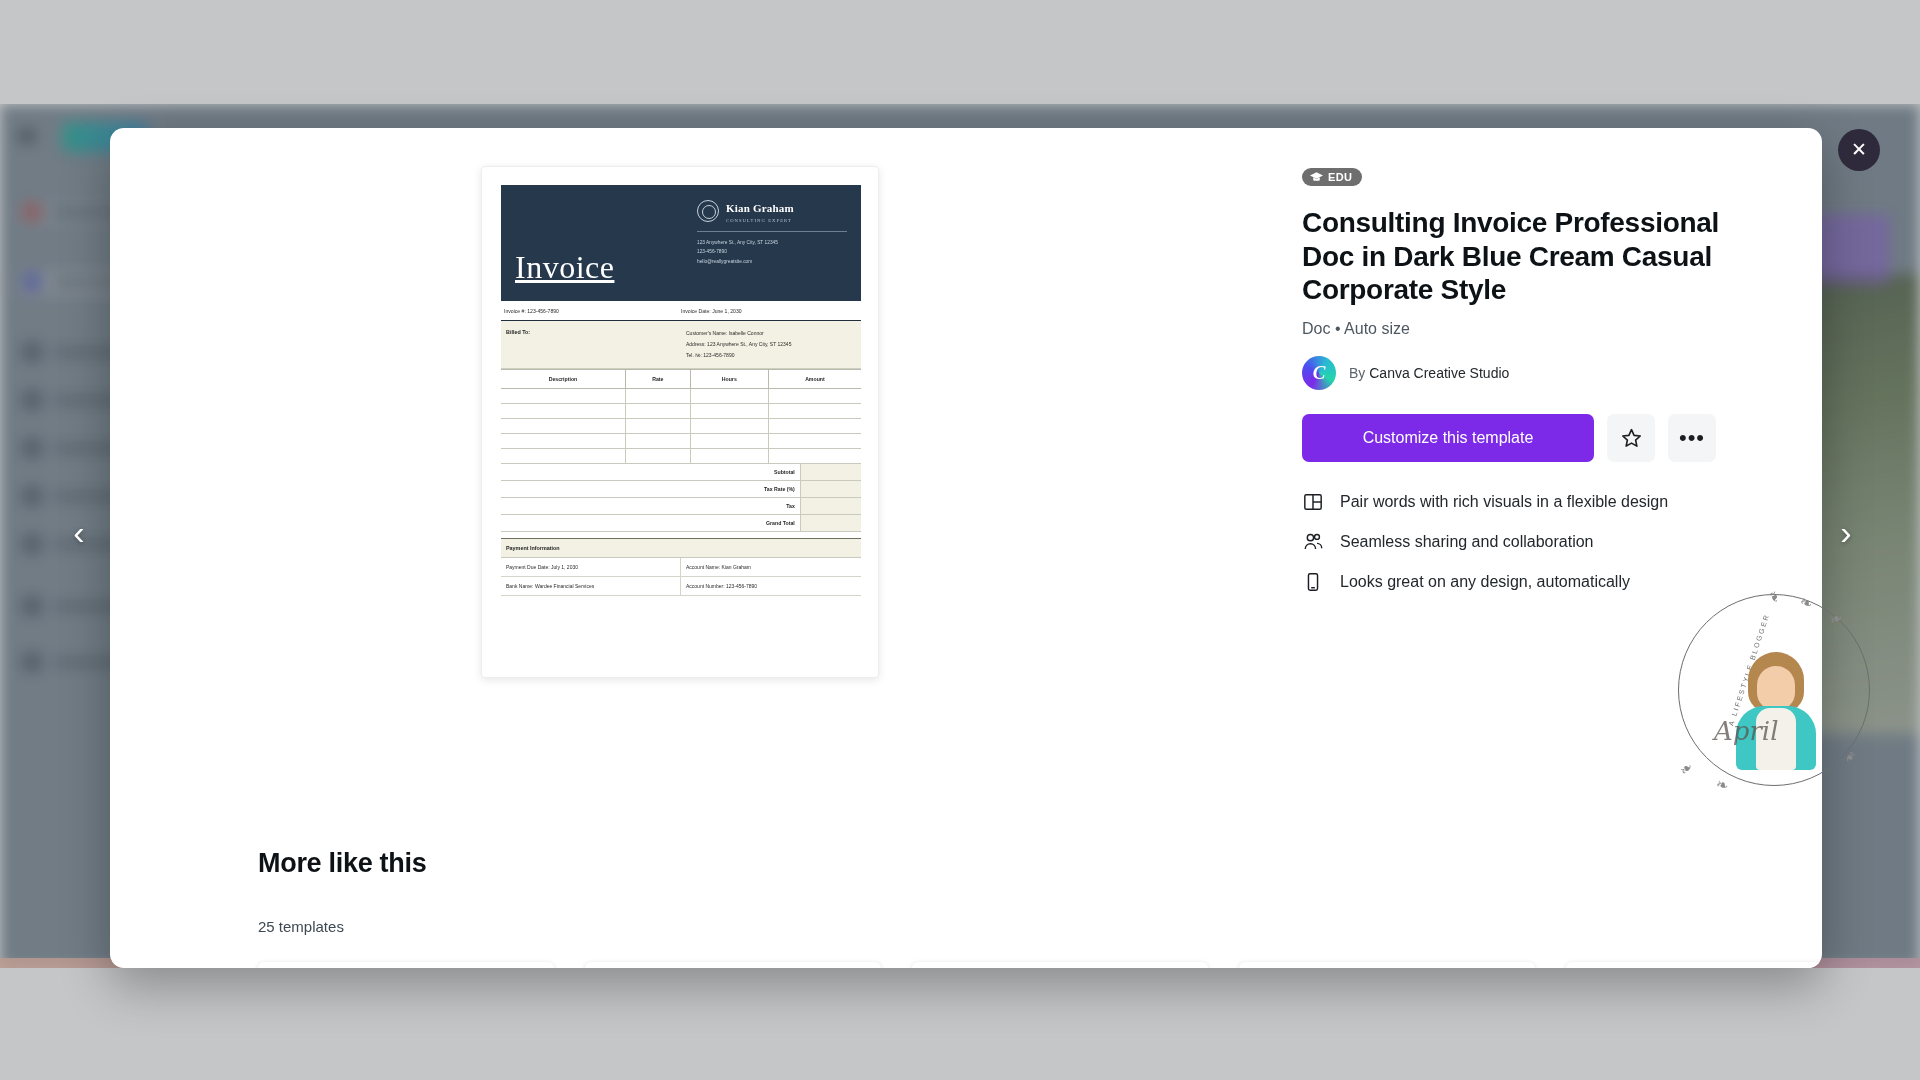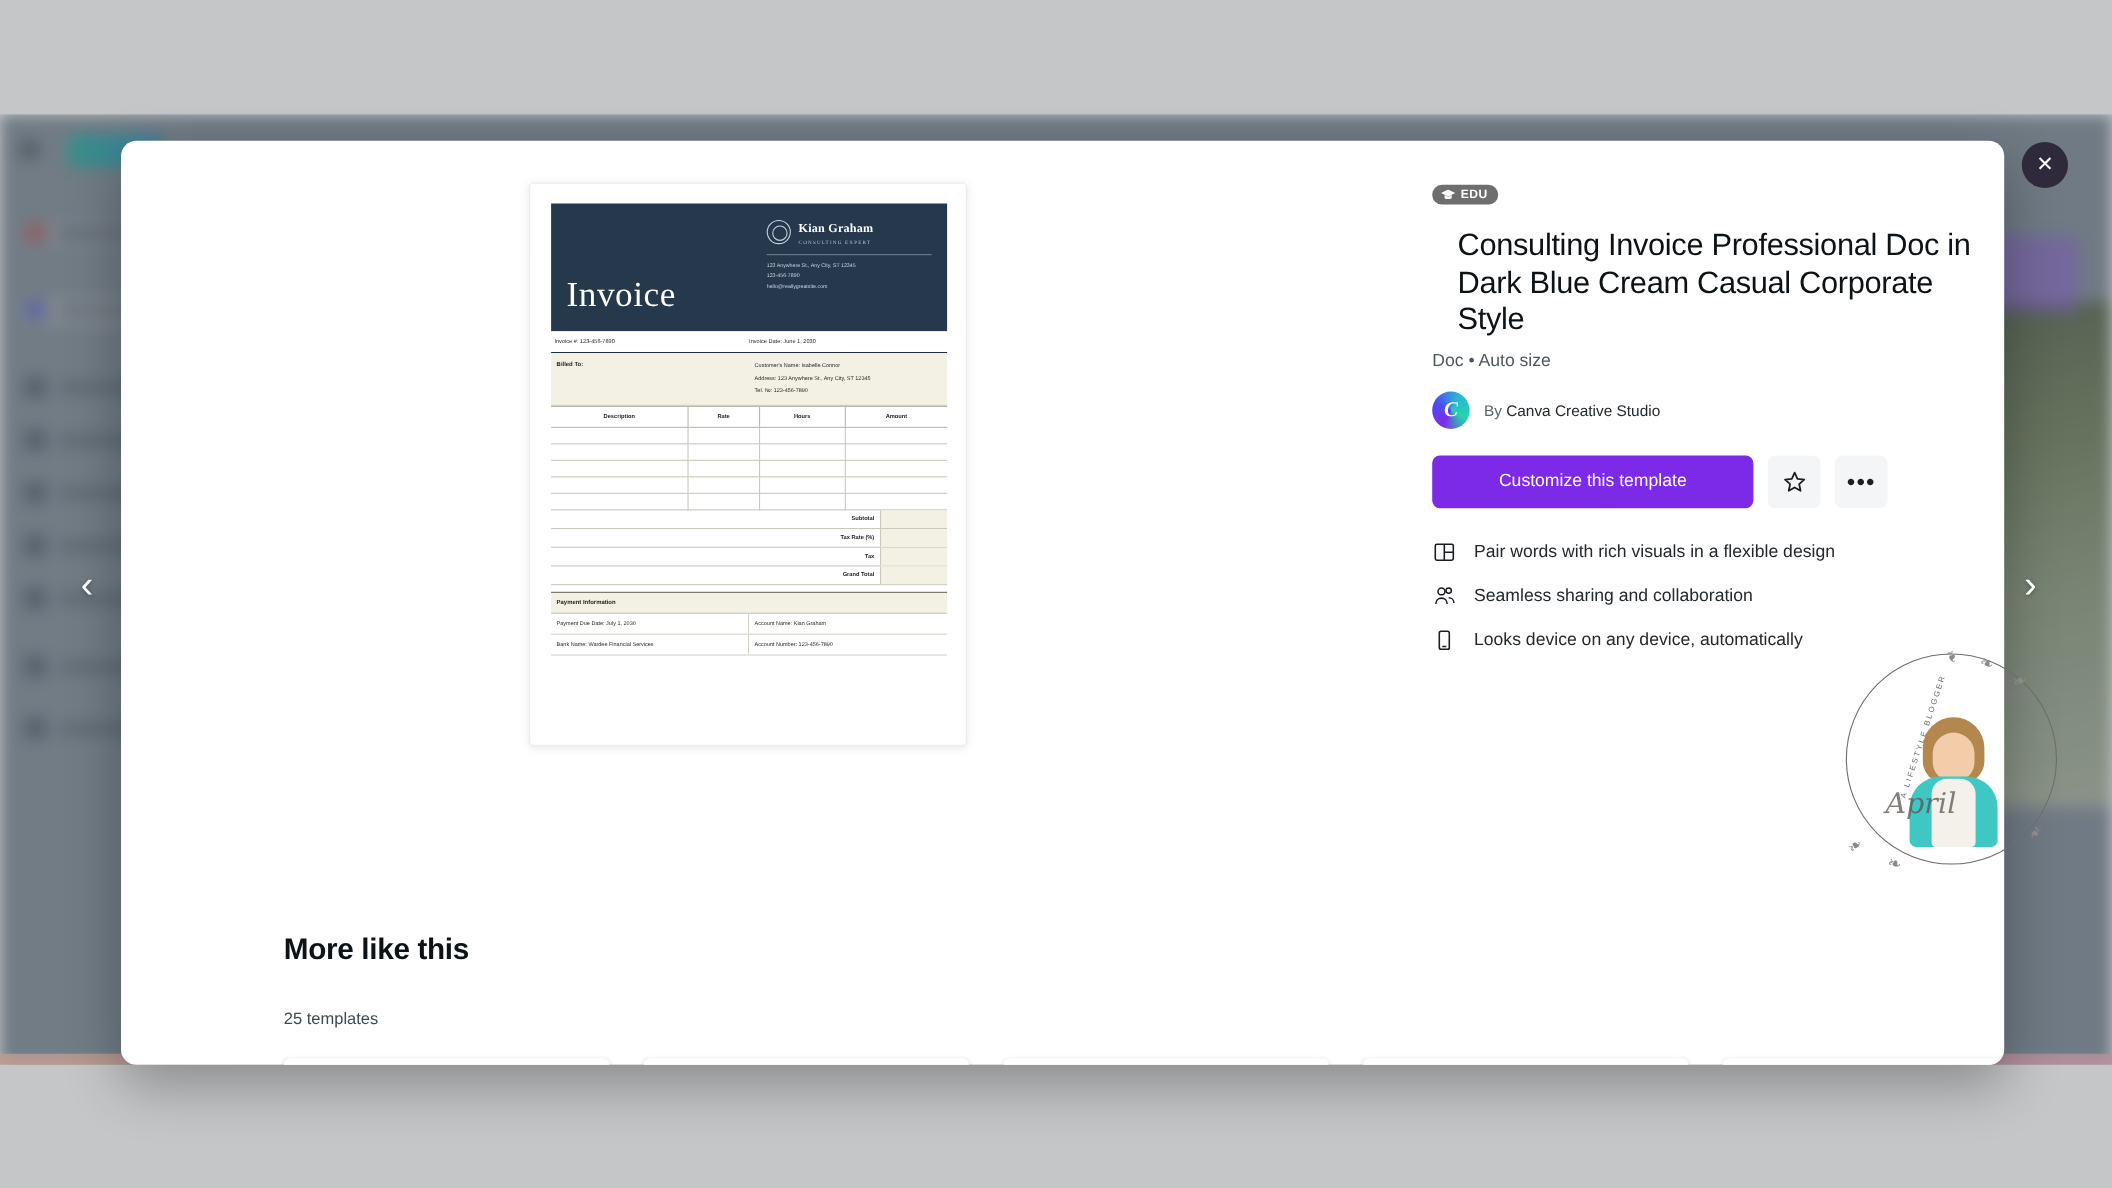--- a/index.html
+++ b/index.html
@@ -190,20 +190,21 @@
     display: flex;
     align-items: stretch;
     justify-content: space-between;
   }
   .inv-title {
     color: #ffffff;
     font-size: 32px;
     letter-spacing: .5px;
     align-self: flex-end;
     margin-bottom: 2px;
+    text-decoration: underline;
   }
   .inv-brandbox { width: 150px; color: #dfe6ec; text-align: left; }
   .inv-brandtop { display: flex; align-items: center; gap: 7px; }
   .seal {
     width: 22px; height: 22px; border-radius: 50%;
     border: 1.4px solid #c6d2dd;
     position: relative; flex: 0 0 auto;
   }
   .seal::after {
     content: "";
@@ -316,22 +317,22 @@
   .edu-badge {
     position: absolute; left: 0; top: 40px;
     display: inline-flex; align-items: center; gap: 5px;
     background: #6e6e6e; color: #ffffff;
     border-radius: 11px; padding: 3px 10px 3px 8px;
     font-size: 11px; font-weight: bold; letter-spacing: .4px;
   }
 
   .tmpl-title {
     position: absolute; left: 0; top: 78px; width: 470px;
-    font-size: 28px; font-weight: normal; line-height: 1.2;
-    color: #0d1216; letter-spacing: -.3px; margin-left: 23px;
+    font-size: 28px; font-weight: bold; line-height: 1.2;
+    color: #0d1216; letter-spacing: -.3px;
   }
 
   .tmpl-sub {
     position: absolute; left: 0; top: 192px;
     font-size: 16px; color: #4d5760;
   }
 
   .author-row {
     position: absolute; left: 0; top: 228px;
     display: flex; align-items: center; gap: 13px;
@@ -635,21 +636,21 @@
         <span>Seamless sharing and collaboration</span>
       </div>
 
       <div class="feature" id="feat-2">
         <span class="feat-ico">
           <svg width="16" height="20" viewBox="0 0 14 22" fill="none" stroke="#1b1f23" stroke-width="1.6">
             <rect x="2" y="2" width="10" height="18" rx="1.8"></rect>
             <line x1="5" y1="17.3" x2="9" y2="17.3"></line>
           </svg>
         </span>
-        <span>Looks device on any device, automatically</span>
+        <span>Looks great on any design, automatically</span>
       </div>
     </div>
 
     <div class="thumb-row">
 
       <div class="thumb">
         
         
       </div>
 

